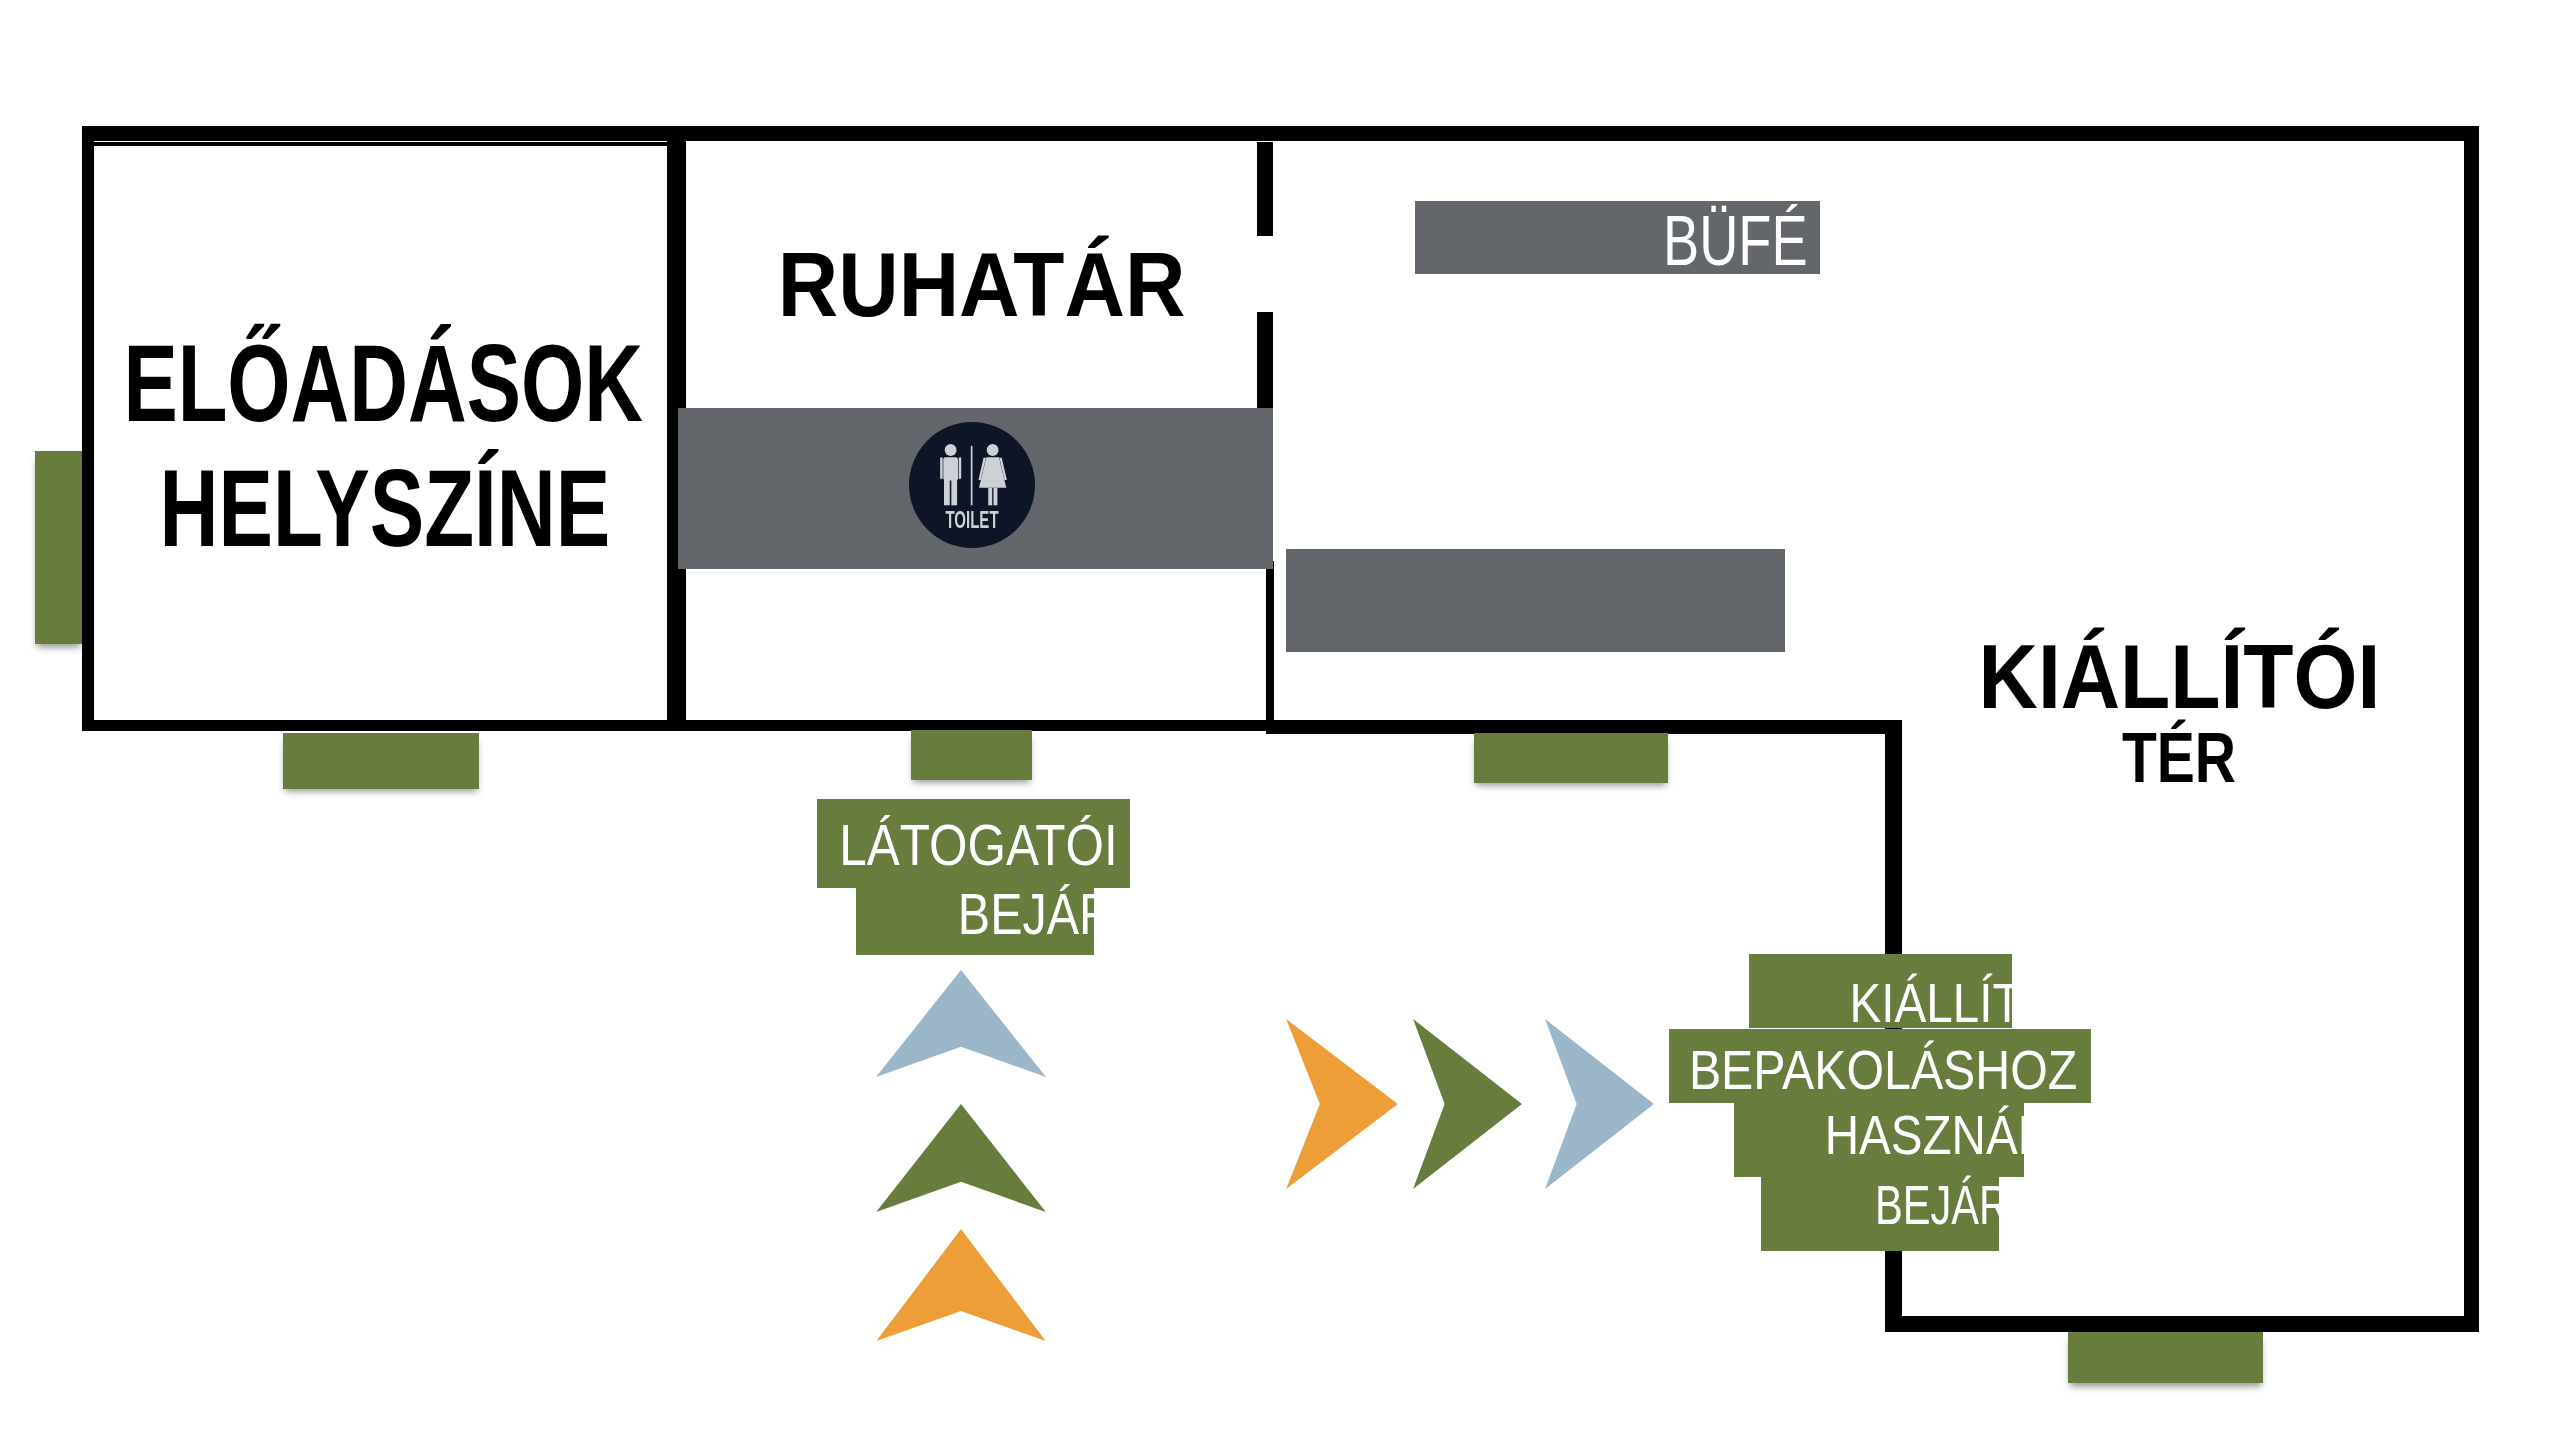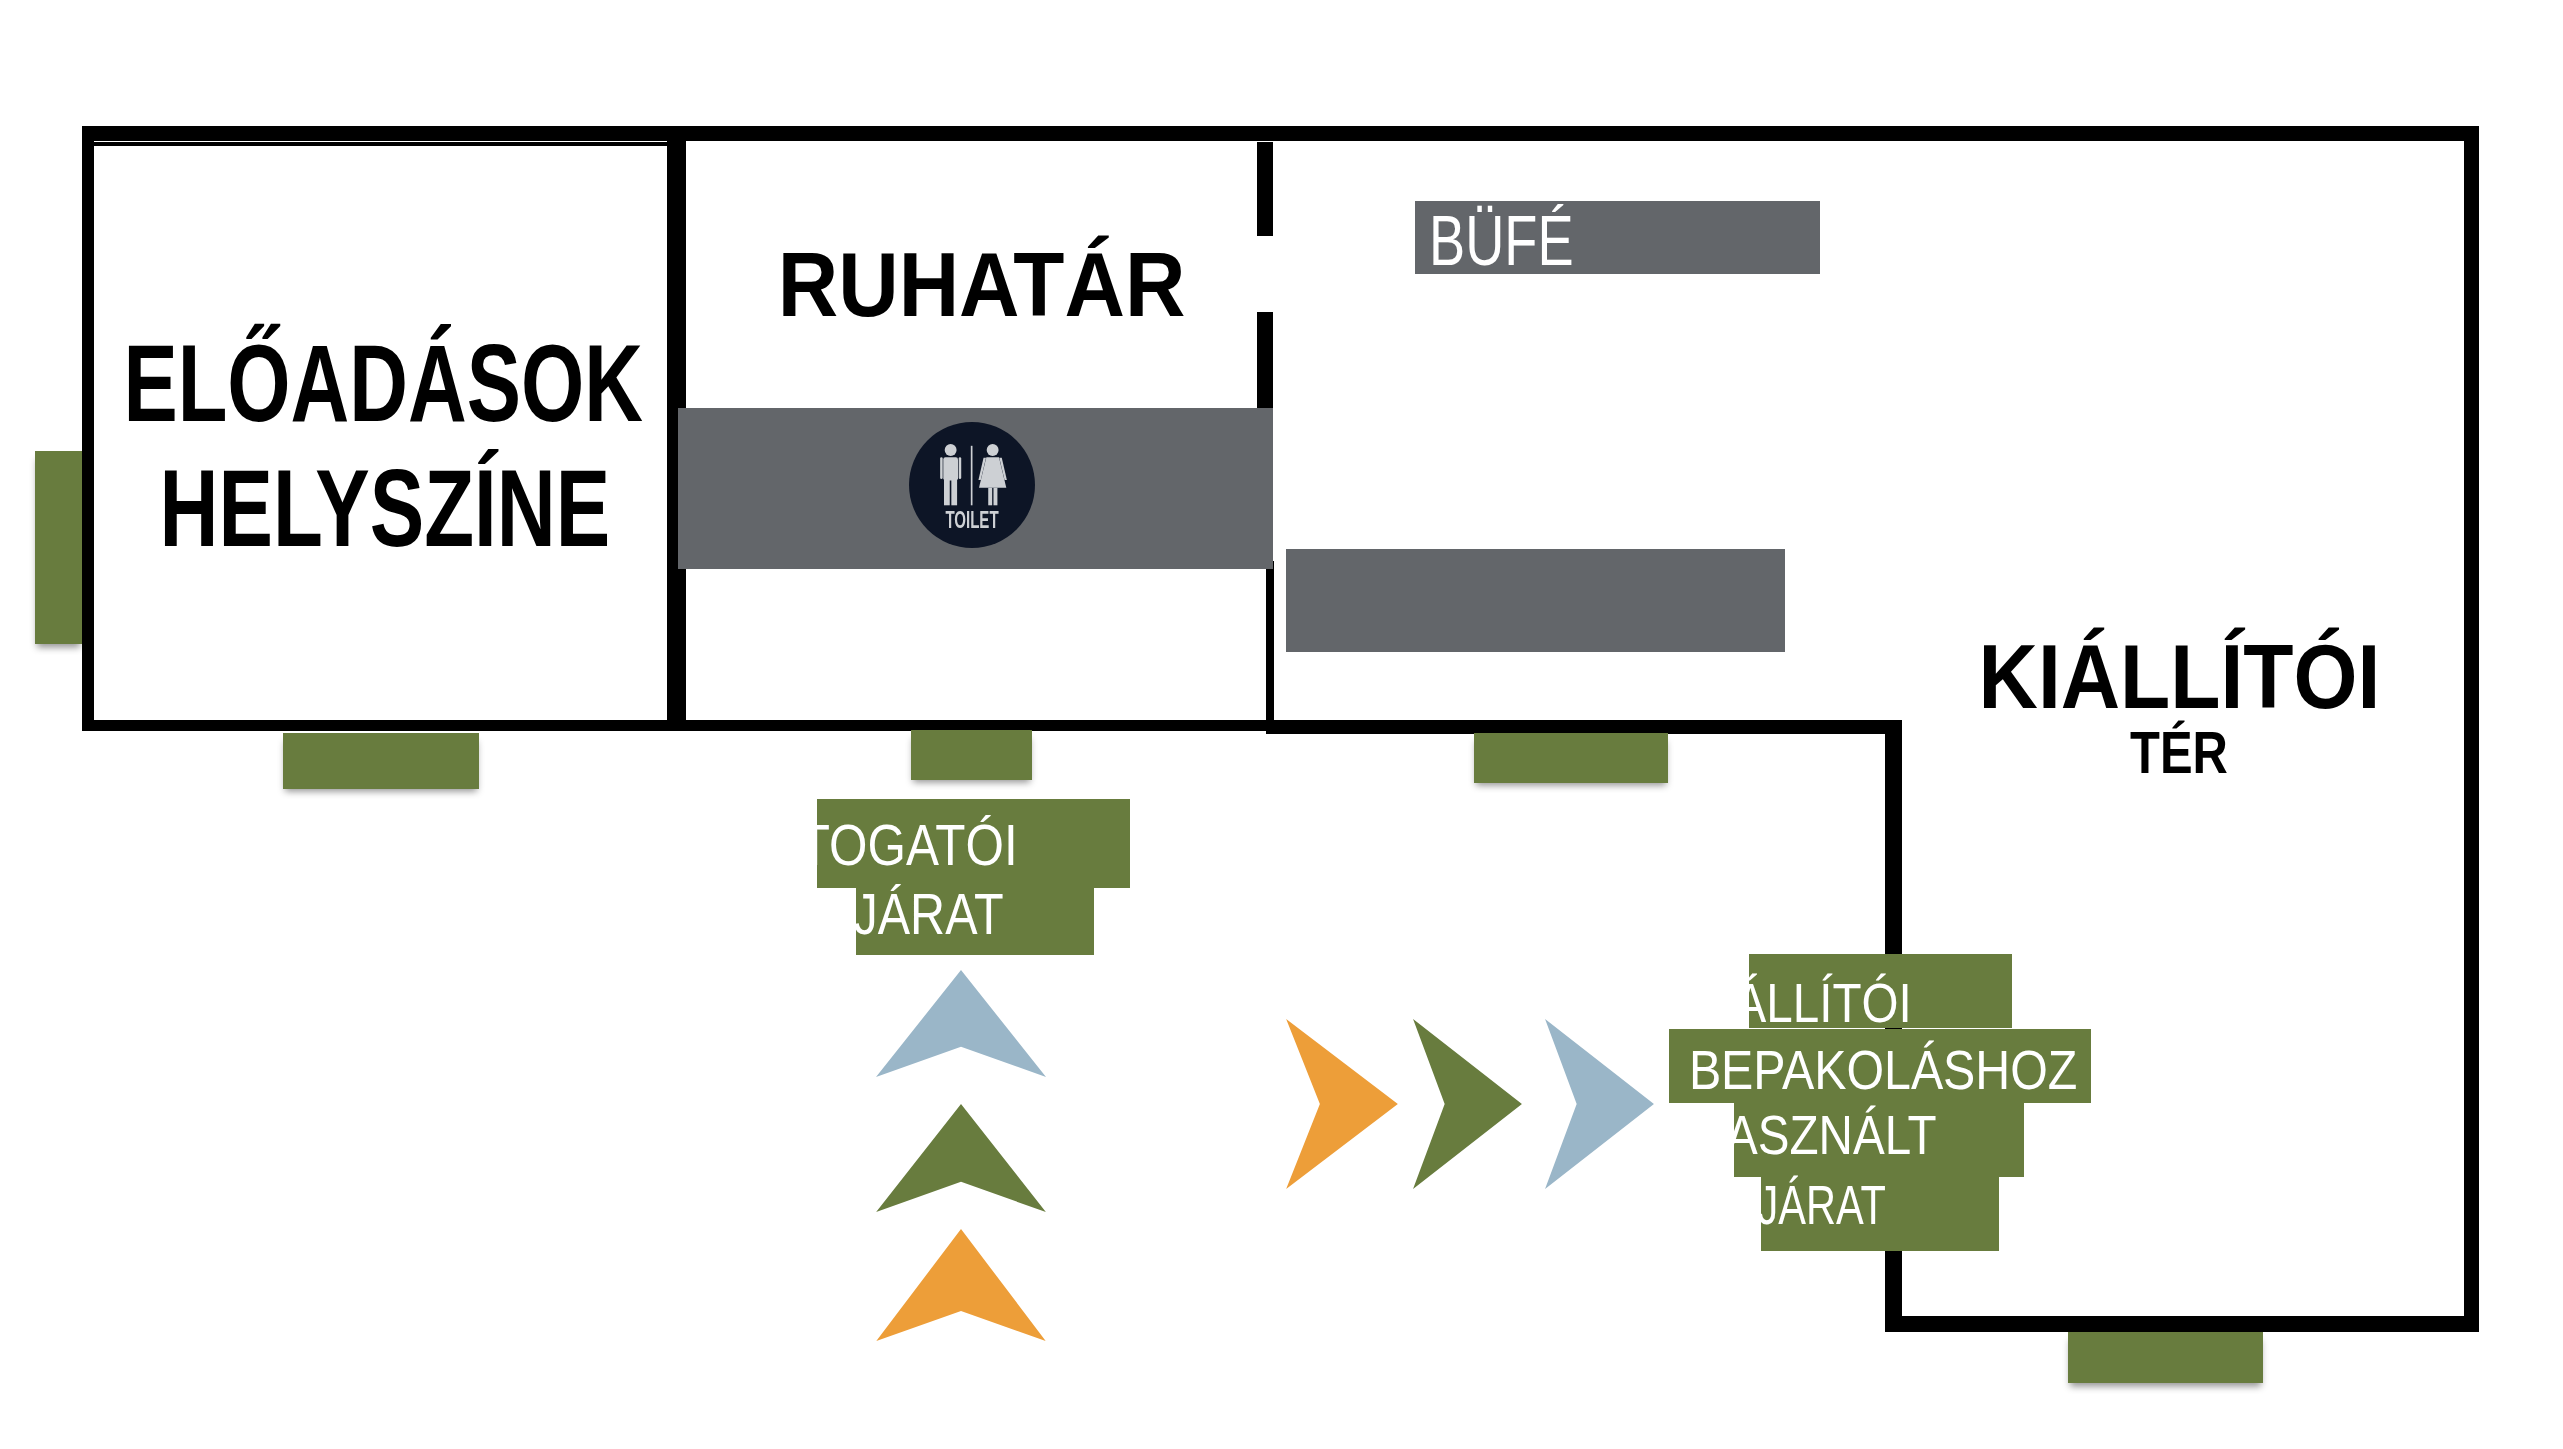--- a/index.html
+++ b/index.html
@@ -2,21 +2,21 @@
 <html style="font-size:11.2px"><head>
 <meta charset="utf-8">
 <style>
 html,body{margin:0;padding:0;background:#fff}
 #page{position:relative;width:2563px;height:1450px;background:#ffffff;overflow:hidden;
   font-family:"Liberation Sans",sans-serif}
 .wall{position:absolute;background:#000}
 .gray{position:absolute;background:#63666A}
 .green{position:absolute;background:#687C3E}
 .door{box-shadow:0 5.6px 7px -2.1px rgba(0,0,0,0.42)}
-.wt{position:absolute;color:#fff;line-height:1;text-align:left;white-space:nowrap}
+.wt{position:absolute;color:#fff;line-height:1;text-align:right;white-space:nowrap}
 .wt>span{display:inline-block}
 .bt{position:absolute;color:#000;font-weight:bold;line-height:1;text-align:center;white-space:nowrap}
 .bt>span{display:inline-block}
 </style>
 </head>
 <body>
 <div id="page">
 
 <div class="green door" style="left:35px;top:451px;width:47px;height:193px"></div>
 
@@ -74,21 +74,21 @@
 
 <div class="gray" style="left:1415px;top:201px;width:405px;height:73px"></div>
 
 <div class="wt" style="left:1408px;top:206px;width:421px;font-size:70px"><span style="transform:scaleX(0.7745)">BÜFÉ</span></div>
 
 <div class="gray" style="left:1286px;top:549px;width:499px;height:103px"></div>
 
 
 <div class="bt" style="left:1828px;top:631px;width:702px;font-size:91px"><span style="transform:scaleX(0.903)">KIÁLLÍTÓI</span></div>
 
-<div class="bt" style="left:1828px;top:723px;width:702px;font-size:60px"><span style="transform:scaleX(0.815)">TÉR</span></div>
+<div class="bt" style="left:1828px;top:723px;width:702px;font-size:70px"><span style="transform:scaleX(0.815)">TÉR</span></div>
 
 <div class="green door" style="left:283px;top:733px;width:196px;height:56px"></div>
 
 <div class="green door" style="left:911px;top:730px;width:121px;height:50px"></div>
 
 <div class="green door" style="left:1474px;top:733px;width:194px;height:50px"></div>
 
 <div class="green door" style="left:2068px;top:1332px;width:195px;height:51px"></div>
 
 <div class="green" style="left:817px;top:799px;width:313px;height:89px"></div>

